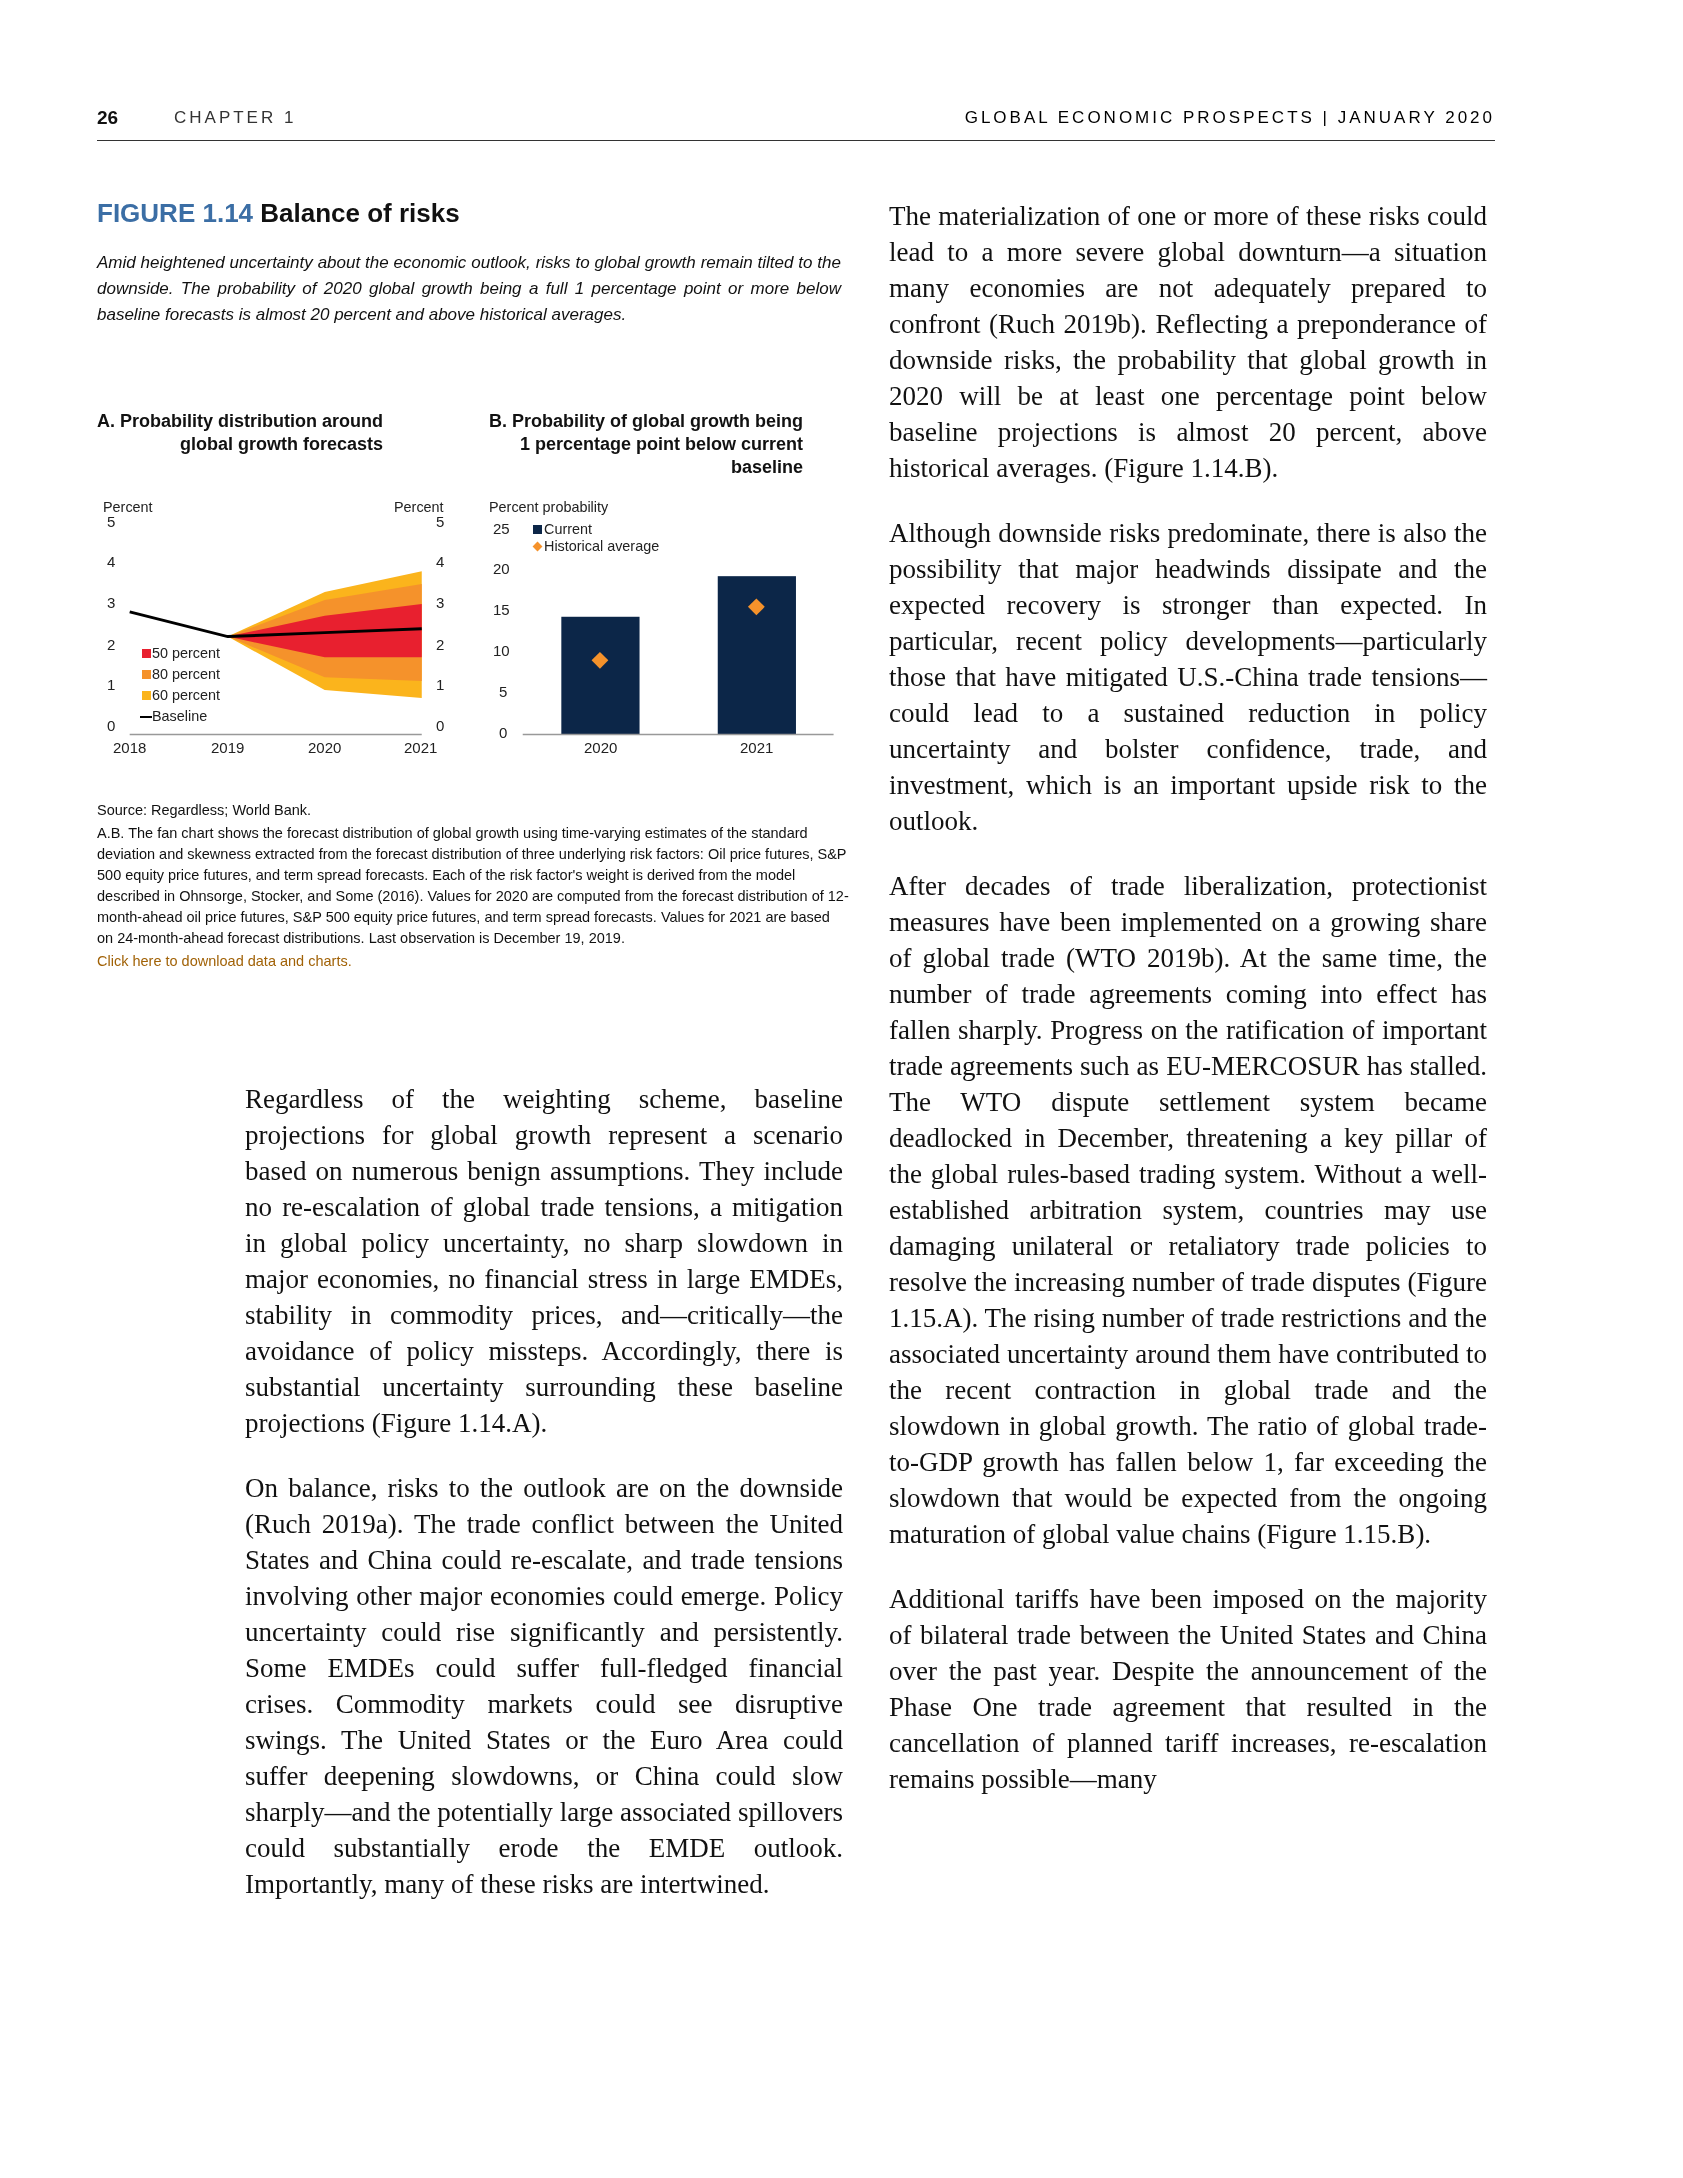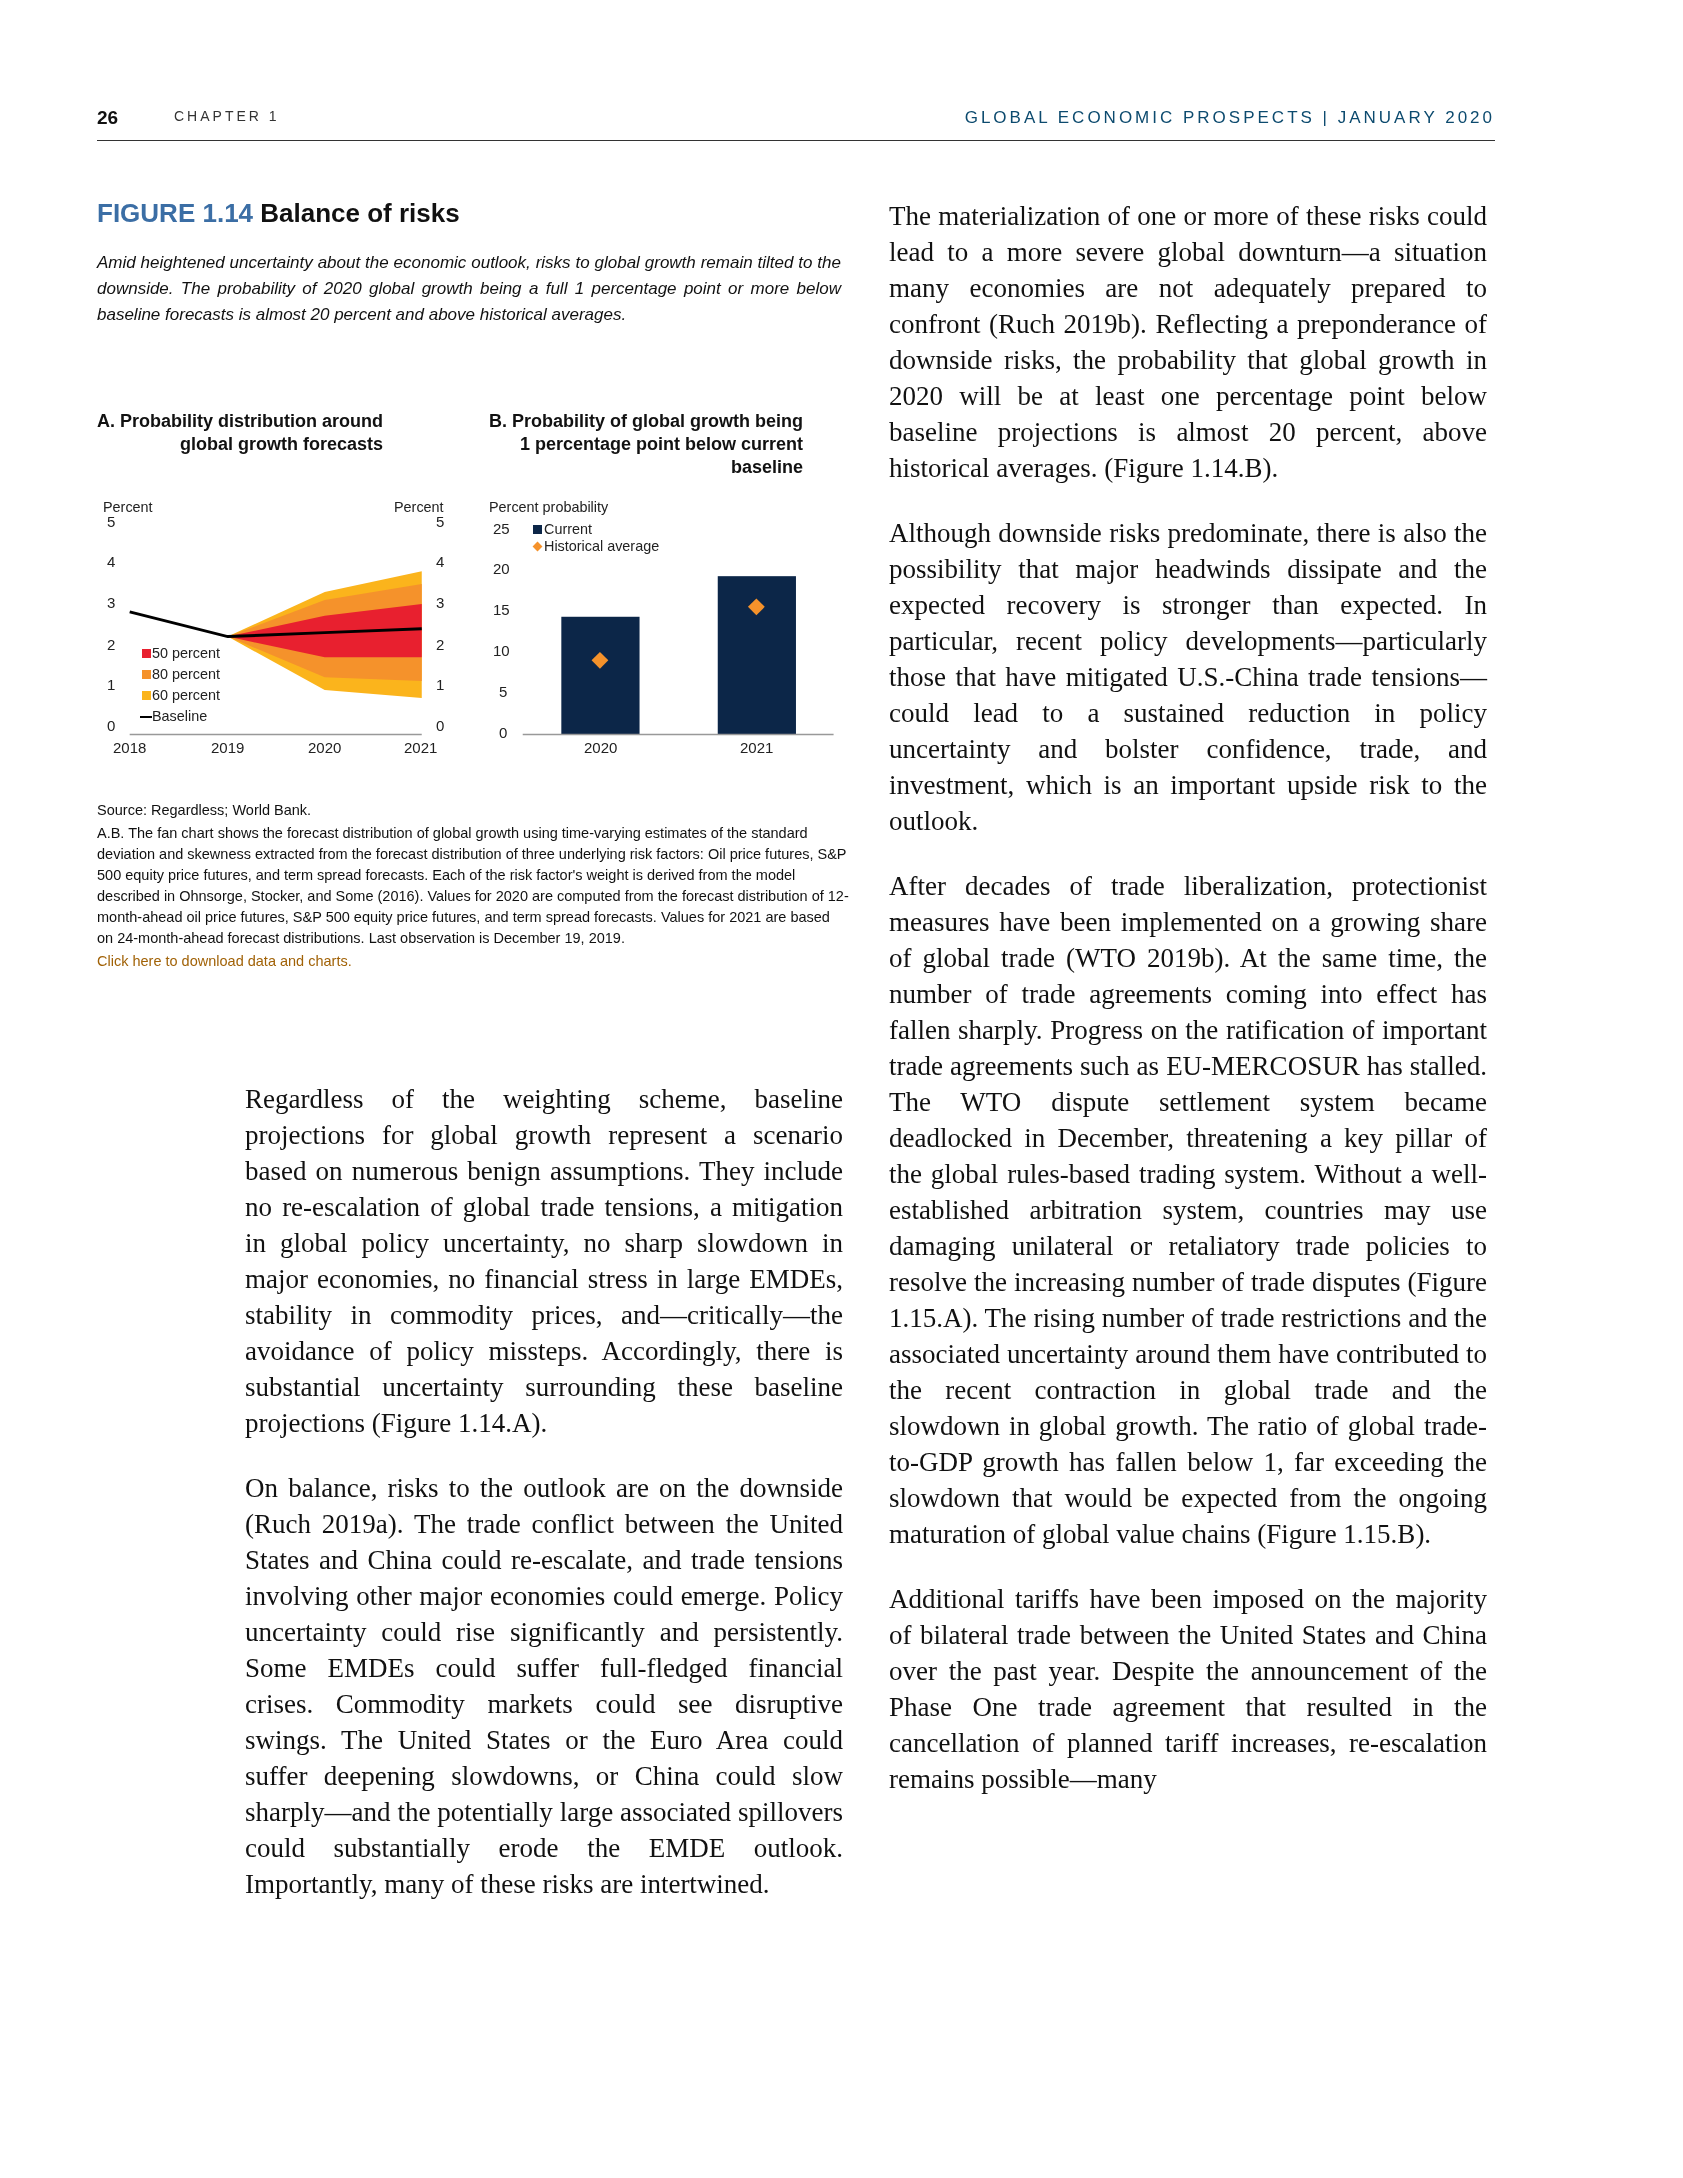--- a/index.html
+++ b/index.html
@@ -1,22 +1,22 @@
 <!DOCTYPE html>
 <html><head>
 <meta charset="utf-8">
 <style>
   * { box-sizing: border-box; margin: 0; padding: 0; }
   html, body { width: 1683px; height: 2178px; background: #ffffff; }
   body { position: relative; font-family: "Liberation Serif", serif; color: #111; }
 
   .header { position: absolute; left: 97px; top: 105px; width: 1398px; height: 36px; border-bottom: 1.5px solid #333; }
   .header .pnum { position: absolute; left: 0; top: 2px; font-family: "Liberation Sans", sans-serif; font-weight: bold; font-size: 19px; }
-  .header .chap { position: absolute; left: 77px; top: 3px; font-family: "Liberation Sans", sans-serif; font-size: 14px; letter-spacing: 3px; color: #333; }
-  .header .pub { position: absolute; right: 0; top: 3px; font-family: "Liberation Sans", sans-serif; font-size: 17px; letter-spacing: 3px; color: #0c4a6e; }
+  .header .chap { position: absolute; left: 77px; top: 3px; font-family: "Liberation Sans", sans-serif; font-size: 17px; letter-spacing: 3px; color: #333; }
+  .header .pub { position: absolute; right: 0; top: 3px; font-family: "Liberation Sans", sans-serif; font-size: 17px; letter-spacing: 3px; color: #000000; }
 
   .fig-title { position: absolute; left: 97px; top: 198px; font-family: "Liberation Sans", sans-serif; font-size: 26px; font-weight: bold; }
   .fig-title .num { color: #3b6ea5; }
   .fig-sub { position: absolute; left: 97px; top: 250px; width: 744px; font-family: "Liberation Sans", sans-serif; font-style: italic; font-size: 17px; line-height: 26px; text-align: justify; }
 
   .panel-title { position: absolute; font-family: "Liberation Sans", sans-serif; font-weight: bold; font-size: 18px; line-height: 23px; text-align: right; }
   .axis-txt { position: absolute; font-family: "Liberation Sans", sans-serif; font-size: 14.4px; color: #222; white-space: nowrap; }
   .tick { position: absolute; font-family: "Liberation Sans", sans-serif; font-size: 15px; color: #222; }
 
   .chart-svg { position: absolute; left: 0; top: 0; }

